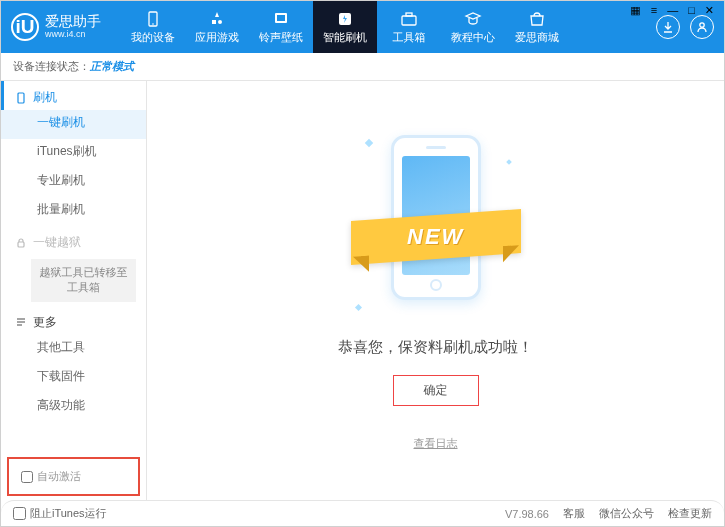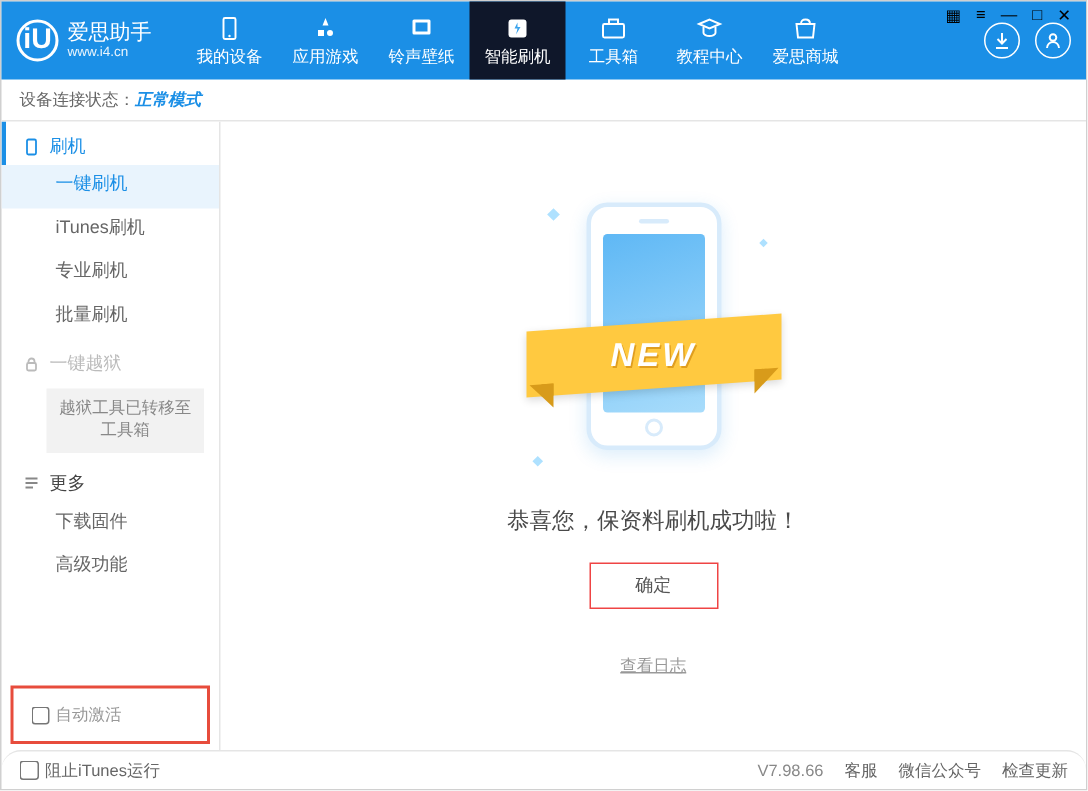--- a/index.html
+++ b/index.html
@@ -191,20 +191,21 @@
         <span>一键越狱</span>
       </div>
       <div class="side-block">越狱工具已转移至工具箱</div>
 
       <div class="side-section">
         <svg width="12" height="12" viewBox="0 0 12 12">
             <path d="M2 3 h8 M2 6 h8 M2 9 h5" stroke="#888" stroke-width="1.3"></path>
           </svg>
         <span>更多</span>
       </div>
+      <div class="side-item">其他工具</div>
       <div class="side-item">下载固件</div>
       <div class="side-item">高级功能</div>
 
       <div style="flex:1"></div>
 
       <div class="checkbox-row">
         <label>
           <input type="checkbox" style="">
           <span>自动激活</span>
         </label>

